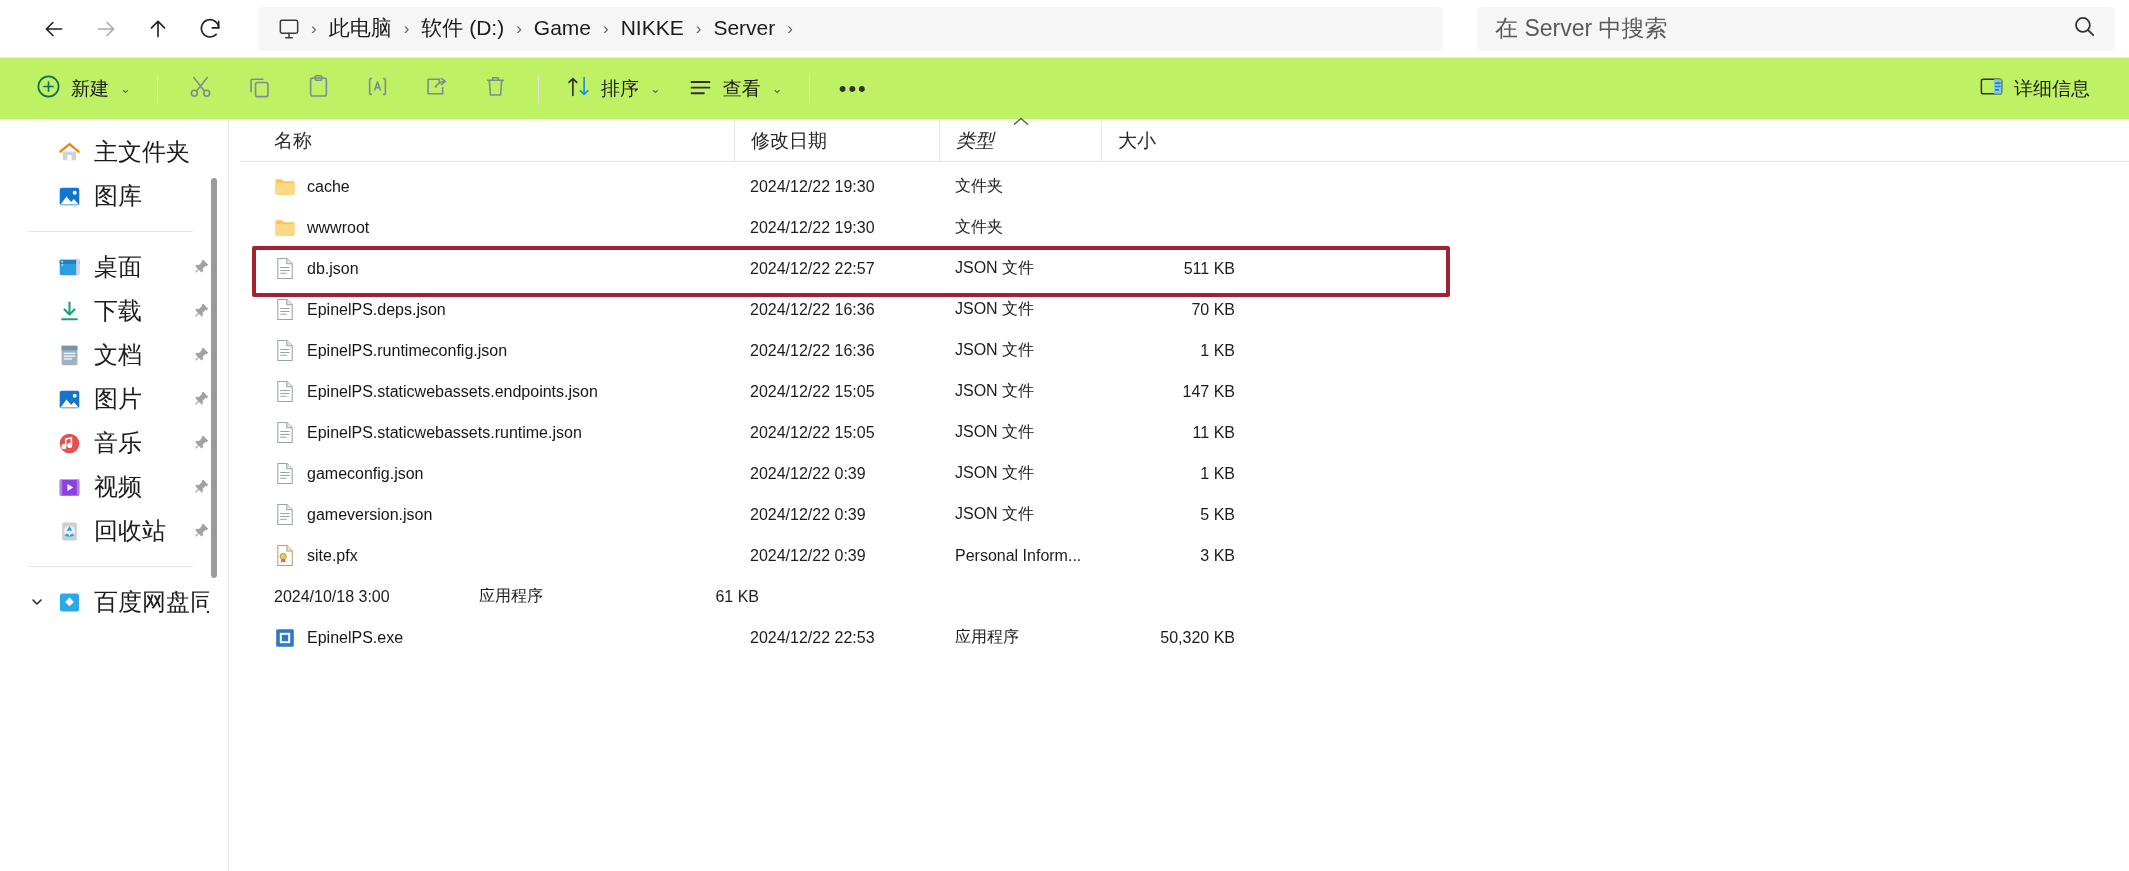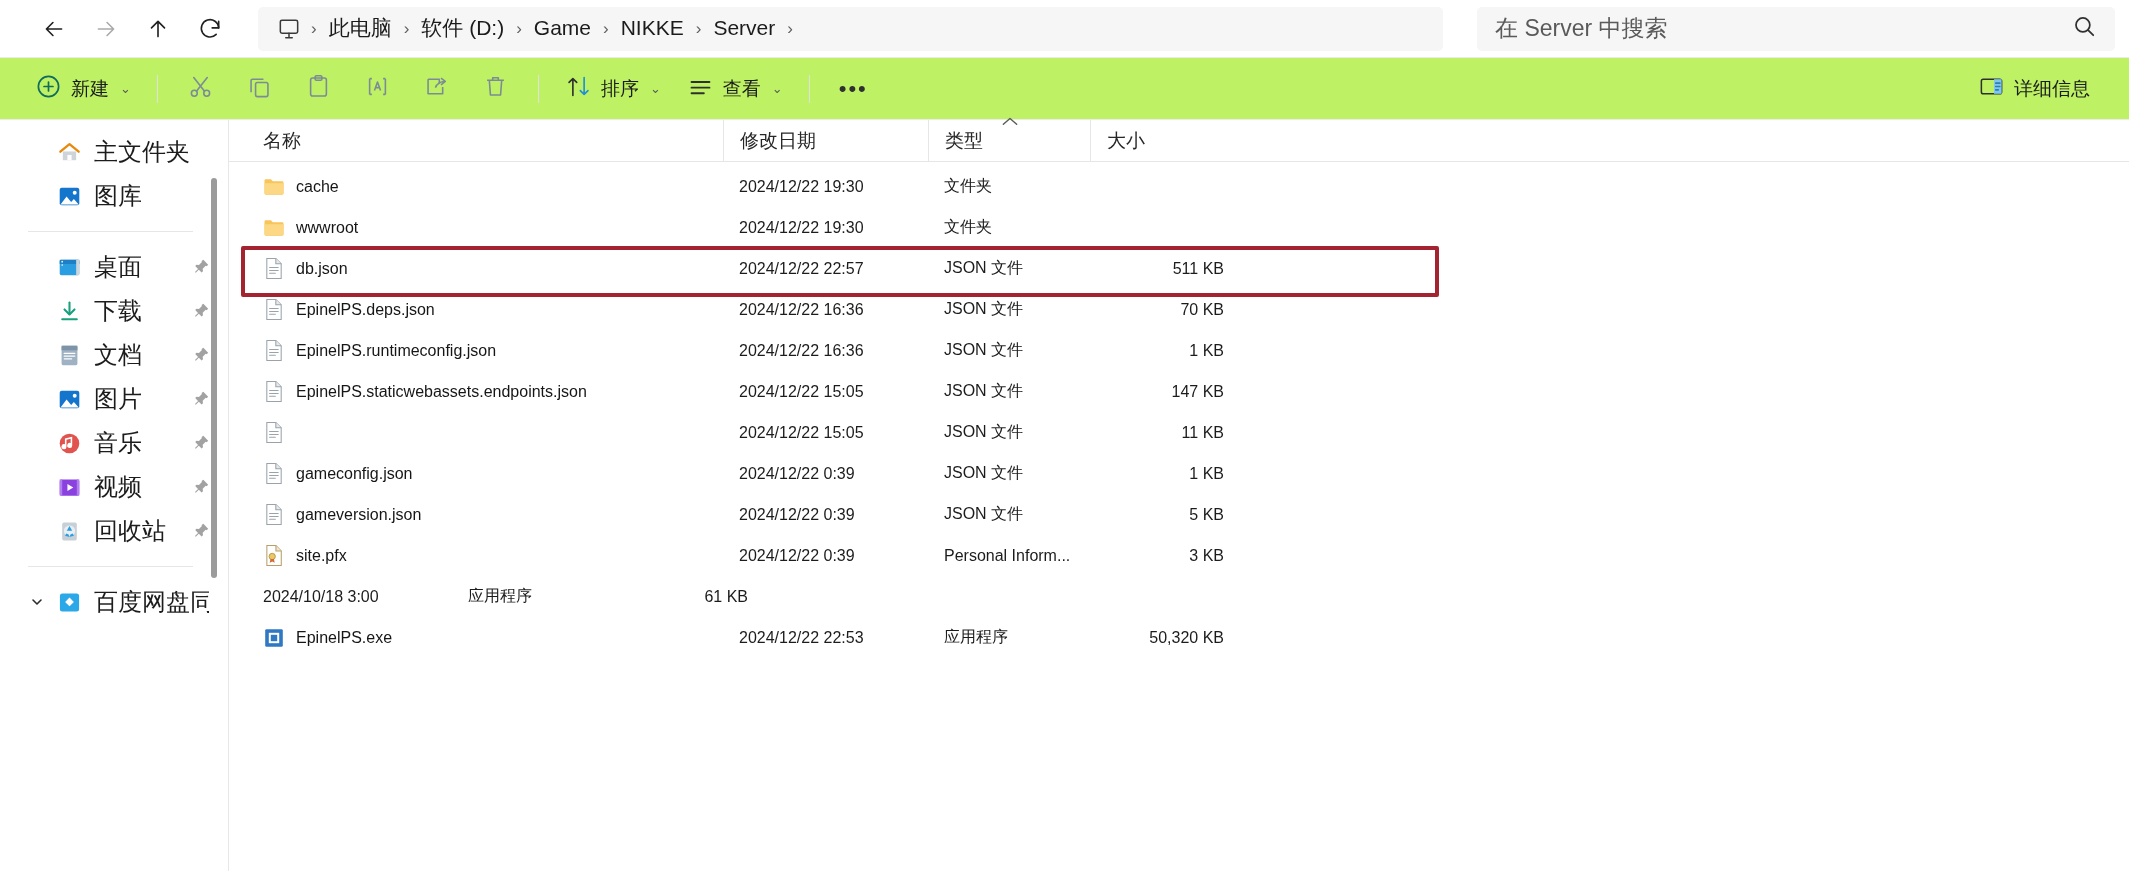--- a/index.html
+++ b/index.html
@@ -158,20 +158,21 @@
     background: #9b9b9b;
     border-radius: 3px;
   }
 
   
   .filepane {
     flex: 1 1 auto;
     position: relative;
     background: #ffffff;
     border-left: 1px solid #e7e7e7;
+    padding-left: 11px;
   }
   .colheader {
     display: flex;
     height: 42px;
     align-items: center;
     font-size: 19px;
     color: #272727;
     border-bottom: 1px solid #e6e6e6;
     padding-left: 18px;
   }
@@ -179,21 +180,21 @@
     position: relative;
     padding-left: 16px;
     height: 42px;
     display: flex;
     align-items: center;
     border-left: 1px solid #e6e6e6;
   }
   .col:first-child { border-left: none; }
   .col-name { width: 476px; flex: 0 0 476px; }
   .col-date { width: 205px; flex: 0 0 205px; }
-  .col-type { width: 162px; flex: 0 0 162px; }
+  .col-type { width: 162px; flex: 0 0 162px; font-style: italic; }
   .col-size { width: 156px; flex: 0 0 156px; justify-content: flex-start; }
   .sortcaret {
     position: absolute;
     top: -7px; left: 50%;
     transform: translateX(-50%);
     font-size: 15px;
     color: #5a5a5a;
   }
 
   .rows { padding-top: 4px; }
@@ -696,20 +697,21 @@
 
       <div class="row">
         <div class="cell cell-name">
           <span class="fileicon">
             <svg width="20" height="23" viewBox="0 0 20 24">
               <path d="M2.5 1.5h9.4l5.6 5.6v15.4H2.5z" fill="#ffffff" stroke="#9aa3aa" stroke-width="1.1"></path>
               <path d="M11.9 1.5v5.6h5.6" fill="#e6eaee" stroke="#9aa3aa" stroke-width="1.1"></path>
               <path d="M5.4 11h9M5.4 14h9M5.4 17h6" stroke="#9aa3aa" stroke-width="1.1" stroke-linecap="round"></path>
             </svg>
           </span>
+          <span class="fname">EpinelPS.staticwebassets.runtime.json</span>
         </div>
         <div class="cell cell-date">2024/12/22 15:05</div>
         <div class="cell cell-type">JSON 文件</div>
         <div class="cell cell-size">11 KB</div>
       </div>
 
       <div class="row">
         <div class="cell cell-name">
           <span class="fileicon">
             <svg width="20" height="23" viewBox="0 0 20 24">

